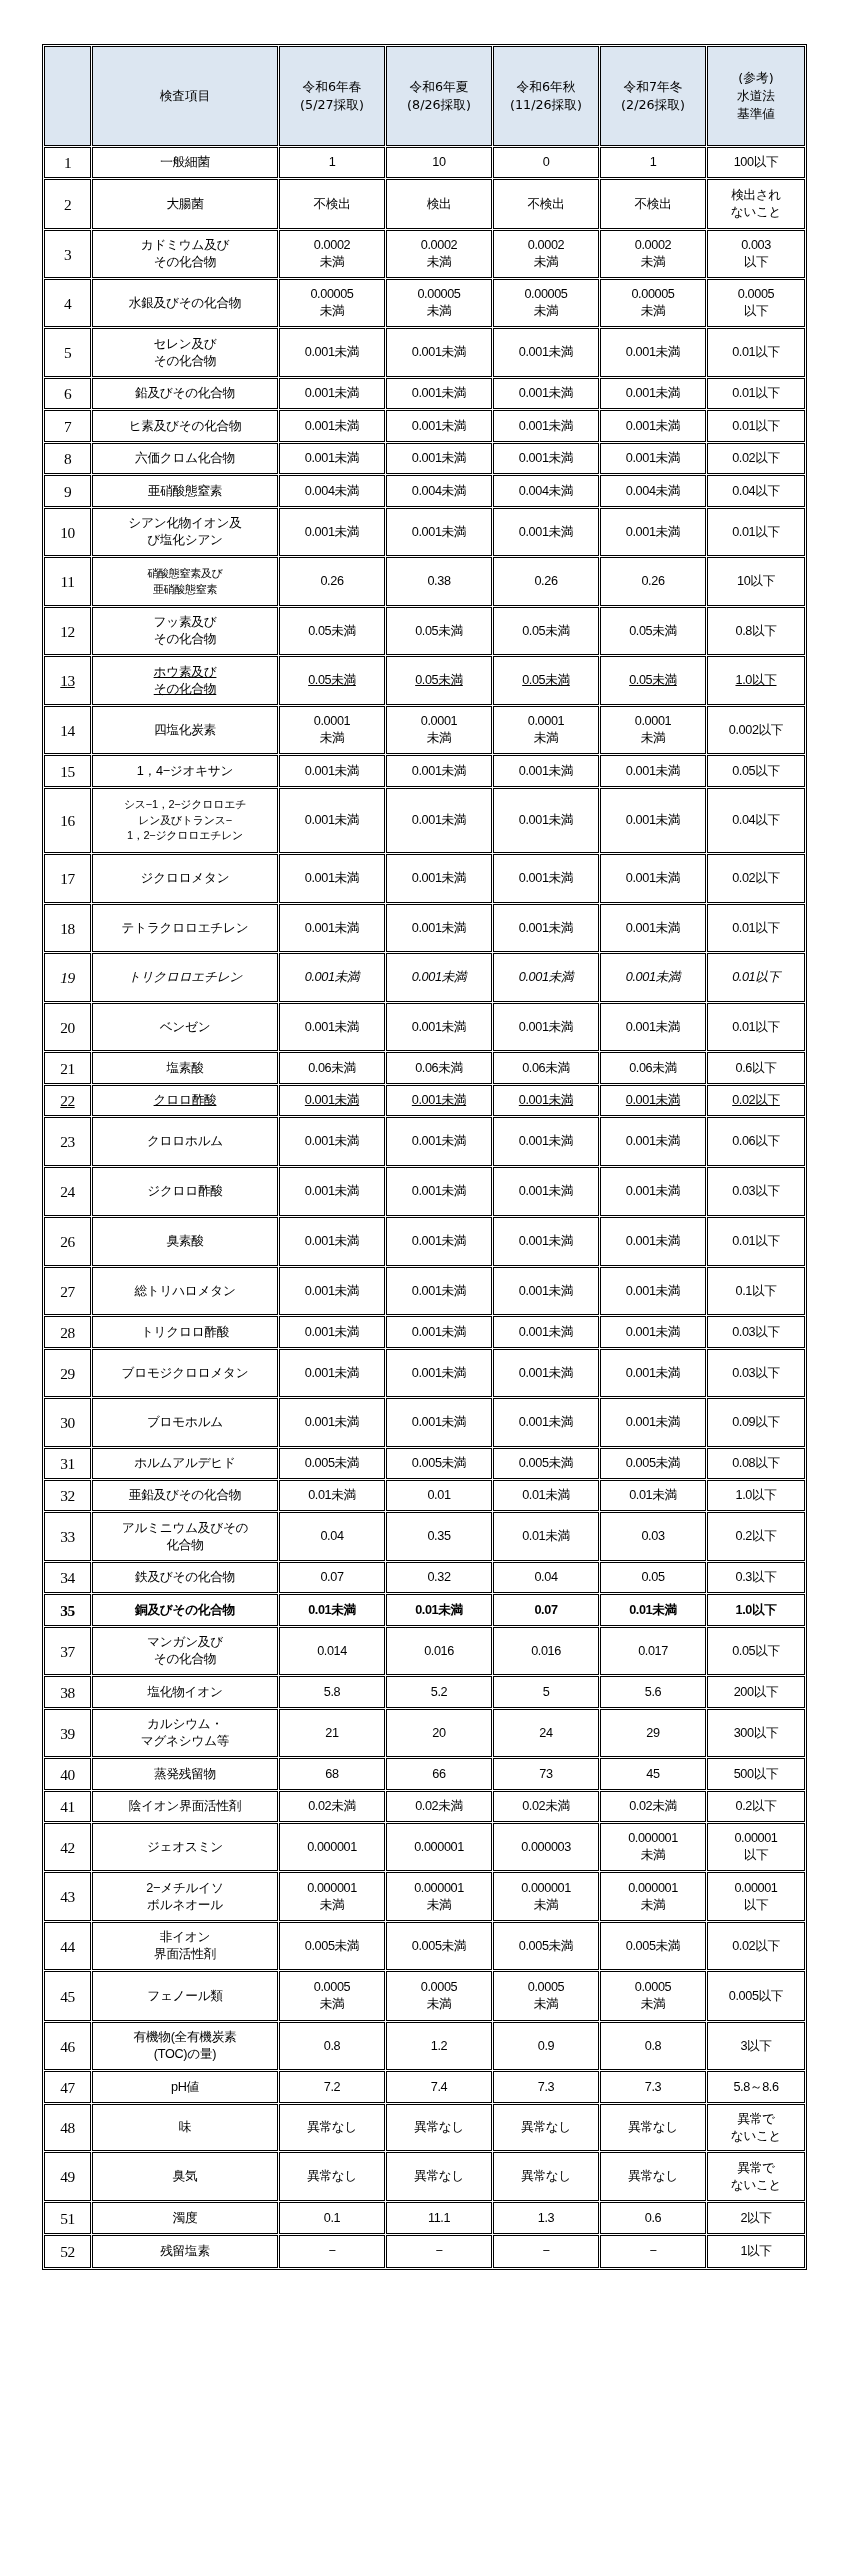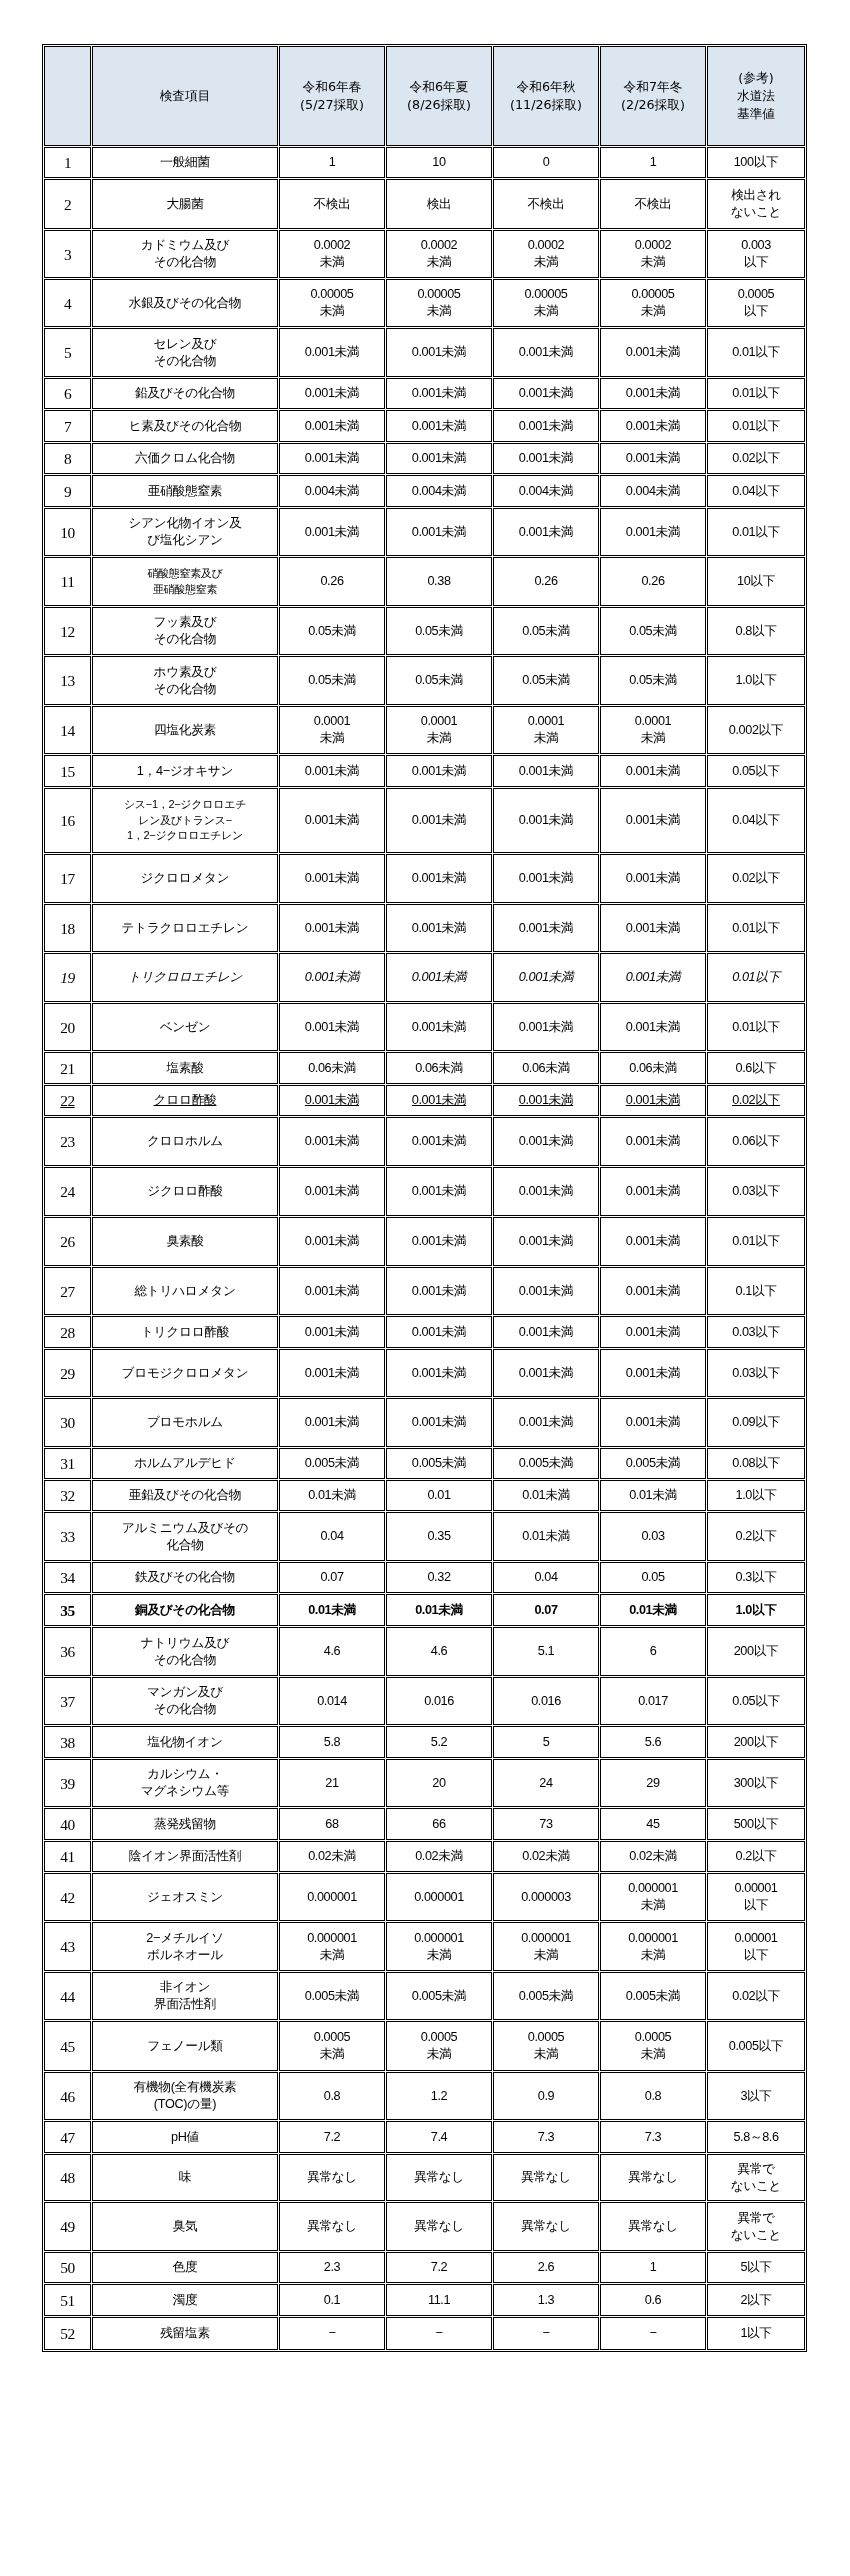--- a/index.html
+++ b/index.html
@@ -219,21 +219,21 @@
       <tr style="height: 48px;">
         <td class="num">12</td>
         <td class="item">フッ素及び
 その化合物</td>
         <td class="val">0.05未満</td>
         <td class="val">0.05未満</td>
         <td class="val">0.05未満</td>
         <td class="val">0.05未満</td>
         <td class="std">0.8以下</td>
       </tr>
-      <tr style="height: 49px;">
+      <tr style="height: 49px; text-decoration: underline;">
         <td class="num">13</td>
         <td class="item">ホウ素及び
 その化合物</td>
         <td class="val">0.05未満</td>
         <td class="val">0.05未満</td>
         <td class="val">0.05未満</td>
         <td class="val">0.05未満</td>
         <td class="std">1.0以下</td>
       </tr>
       <tr style="height: 48px;">
@@ -424,30 +424,20 @@
         <td class="std">0.3以下</td>
       </tr>
       <tr style="height: 32px; font-weight: bold;">
         <td class="num">35</td>
         <td class="item">銅及びその化合物</td>
         <td class="val">0.01未満</td>
         <td class="val">0.01未満</td>
         <td class="val">0.07</td>
         <td class="val">0.01未満</td>
         <td class="std">1.0以下</td>
-      </tr>
-      <tr style="height: 49px;">
-        <td class="num">36</td>
-        <td class="item">ナトリウム及び
-その化合物</td>
-        <td class="val">4.6</td>
-        <td class="val">4.6</td>
-        <td class="val">5.1</td>
-        <td class="val">6</td>
-        <td class="std">200以下</td>
       </tr>
       <tr style="height: 48px;">
         <td class="num">37</td>
         <td class="item">マンガン及び
 その化合物</td>
         <td class="val">0.014</td>
         <td class="val">0.016</td>
         <td class="val">0.016</td>
         <td class="val">0.017</td>
         <td class="std">0.05以下</td>
@@ -573,29 +563,20 @@
       <tr style="height: 49px;">
         <td class="num">49</td>
         <td class="item">臭気</td>
         <td class="val">異常なし</td>
         <td class="val">異常なし</td>
         <td class="val">異常なし</td>
         <td class="val">異常なし</td>
         <td class="std">異常で
 ないこと</td>
       </tr>
-      <tr style="height: 31px;">
-        <td class="num">50</td>
-        <td class="item">色度</td>
-        <td class="val">2.3</td>
-        <td class="val">7.2</td>
-        <td class="val">2.6</td>
-        <td class="val">1</td>
-        <td class="std">5以下</td>
-      </tr>
       <tr style="height: 32px;">
         <td class="num">51</td>
         <td class="item">濁度</td>
         <td class="val">0.1</td>
         <td class="val">11.1</td>
         <td class="val">1.3</td>
         <td class="val">0.6</td>
         <td class="std">2以下</td>
       </tr>
       <tr style="height: 33px;">

